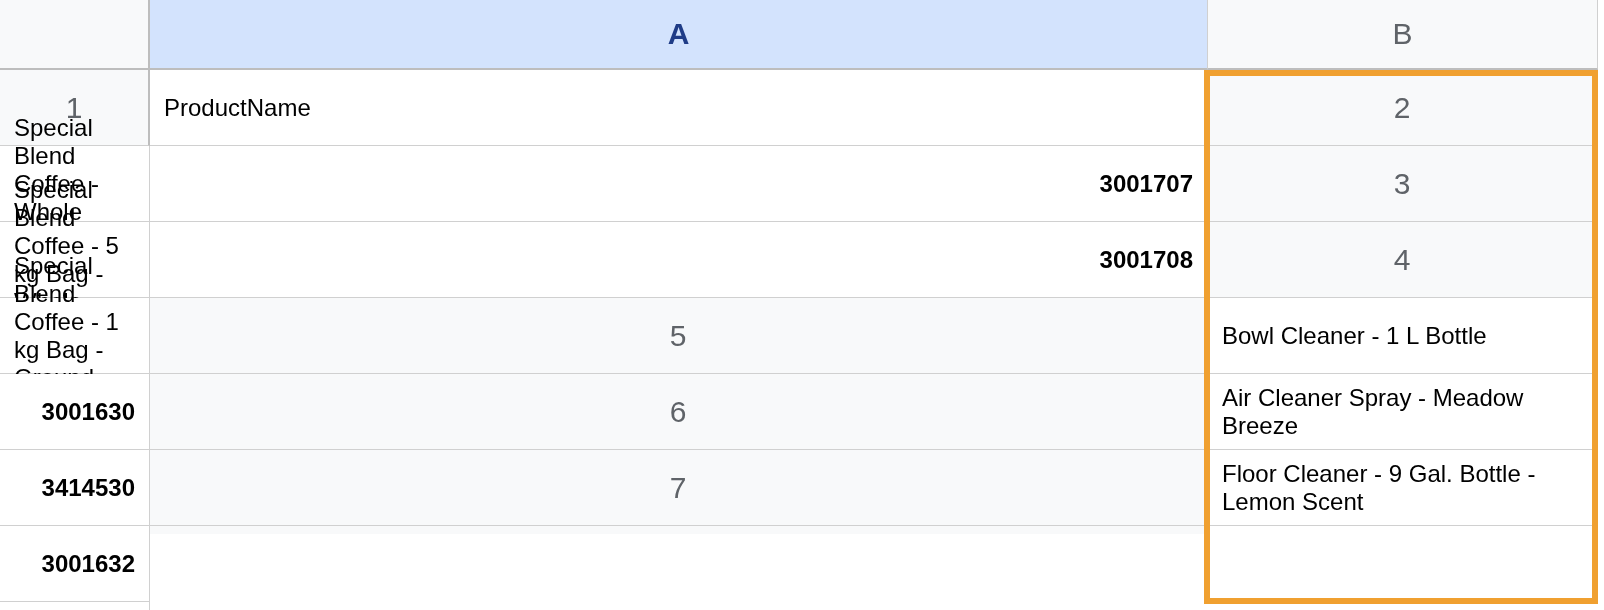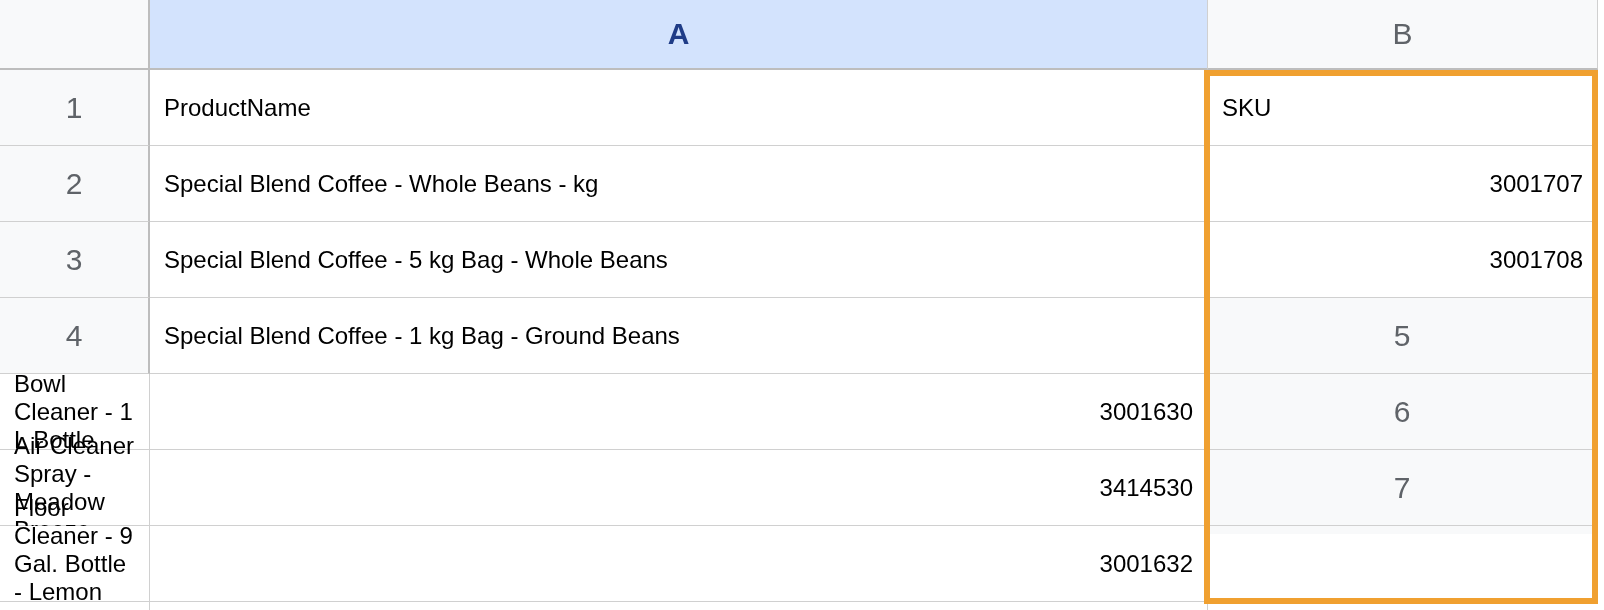--- a/index.html
+++ b/index.html
@@ -68,20 +68,21 @@
       font-size: 24px;
       color: #000000;
     }
 
     .cell.text-left {
       justify-content: flex-start;
     }
 
     .cell.text-right {
       justify-content: flex-end;
+      font-weight: bold;
     }
 
     .highlight-box {
       position: absolute;
       border: 6px solid #f0a030;
       pointer-events: none;
       z-index: 10;
     }
 
     .row-8-edge {
@@ -94,21 +95,20 @@
 <body>
 
 <div class="spreadsheet">
 
   <div class="corner-cell"></div>
   <div class="col-header selected">A</div>
   <div class="col-header">B</div>
 
   <div class="row-header">1</div>
   <div class="cell text-left">ProductName</div>
-  <div class="cell text-left">SKU</div>
 
   <div class="row-header">2</div>
   <div class="cell text-left">Special Blend Coffee - Whole Beans - kg</div>
   <div class="cell text-right">3001707</div>
 
   <div class="row-header">3</div>
   <div class="cell text-left">Special Blend Coffee - 5 kg Bag - Whole Beans</div>
   <div class="cell text-right">3001708</div>
 
   <div class="row-header">4</div>

